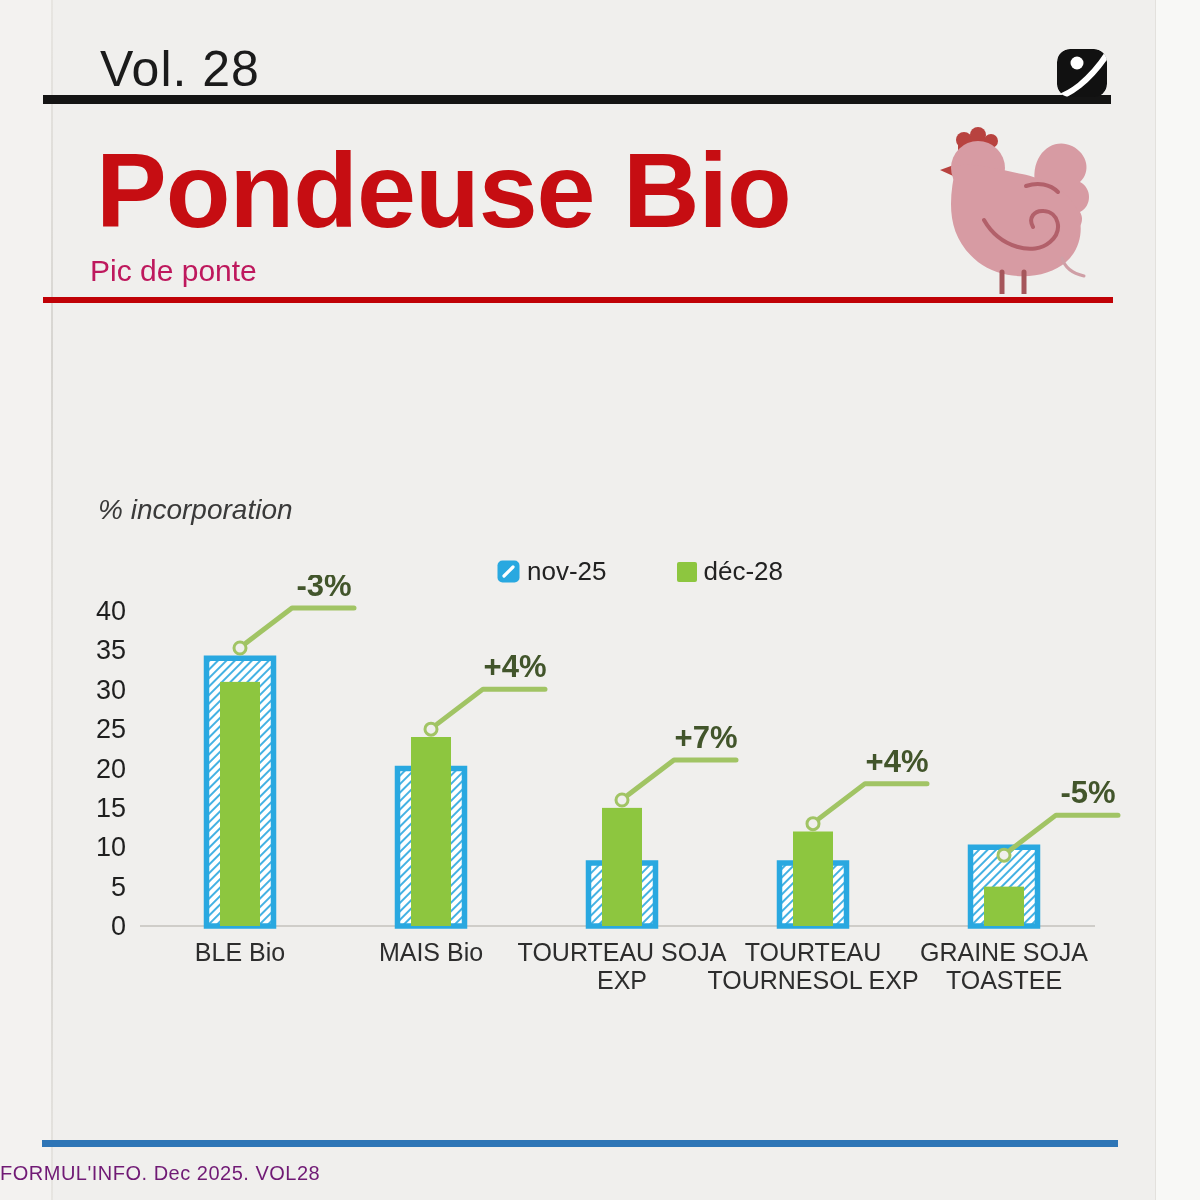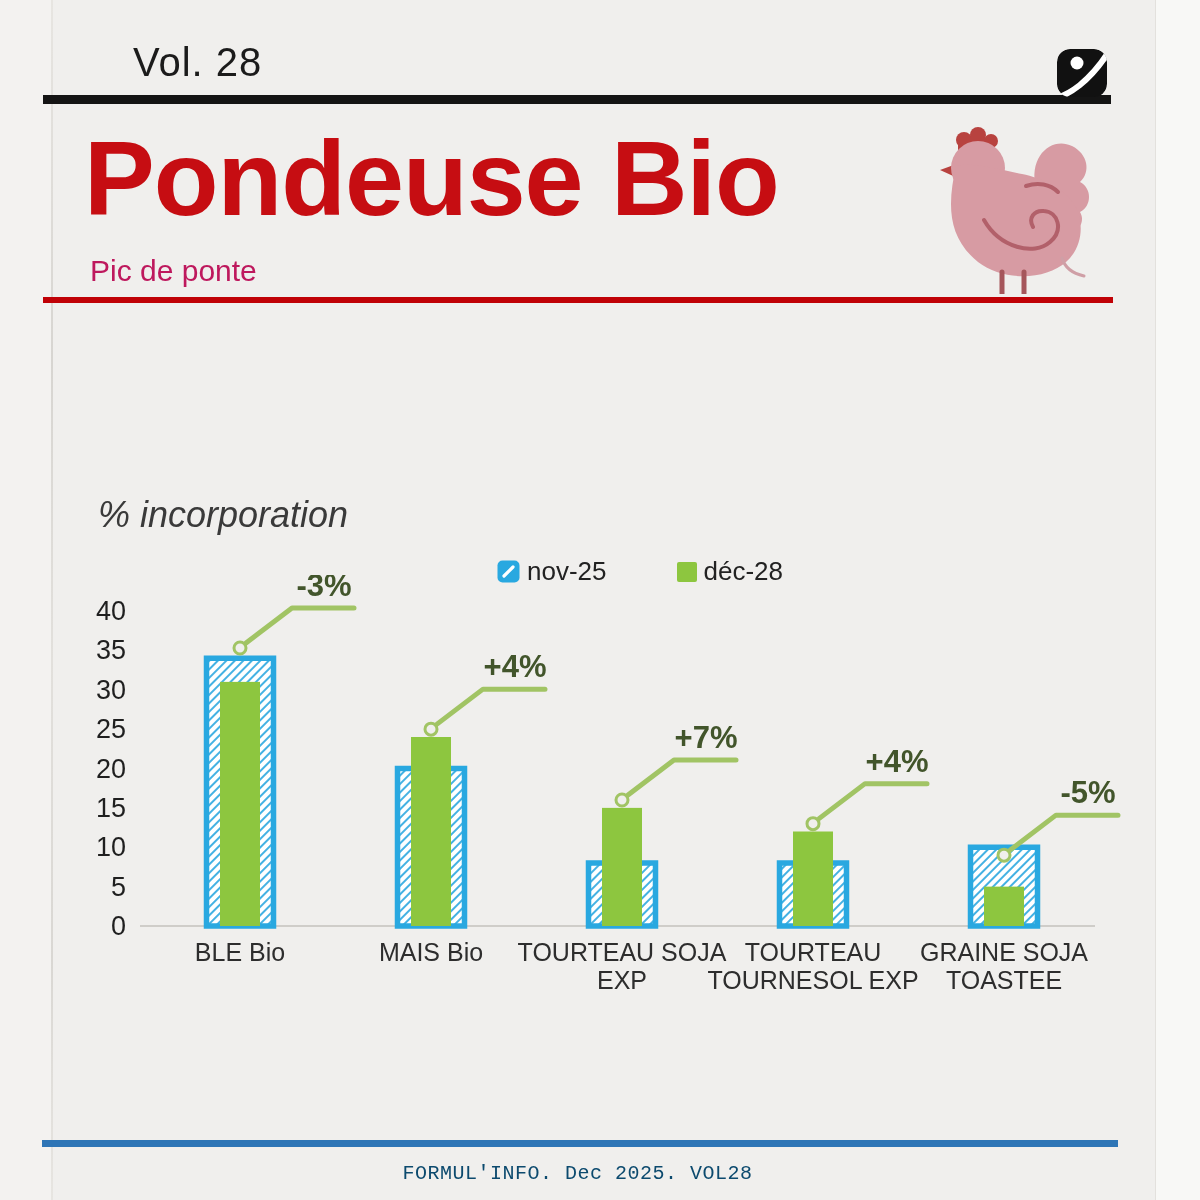--- a/index.html
+++ b/index.html
@@ -6,41 +6,41 @@
   body{
     width:1200px;height:1200px;position:relative;overflow:hidden;
     background:#f8f8f6;
     font-family:"Liberation Sans", sans-serif;
     -webkit-font-smoothing:antialiased;
   }
   .page{position:absolute;left:0;top:0;width:1155px;height:1200px;background:#f0efed;border-right:1px solid #e3e1dd;}
   .left-strip{position:absolute;left:0;top:0;width:51px;height:100%;background:#f3f2f0;}
   .crease{position:absolute;left:51px;top:0;width:2px;height:100%;
     background:linear-gradient(180deg,#e7e5e1 0%,#d7d5d1 30%,#e2e0dc 55%,#d9d7d3 80%,#e7e5e1 100%);}
-  .vol{position:absolute;left:100px;top:40px;font-size:40px;color:#1b1b1b;letter-spacing:1px;margin-left:33px;}
+  .vol{position:absolute;left:100px;top:40px;font-size:50px;color:#1b1b1b;letter-spacing:1px;}
   .rule-black{position:absolute;left:43px;top:95px;width:1068px;height:9px;background:#141414;}
   .logo{position:absolute;left:1055px;top:46px;width:54px;height:54px;}
-  .main-title{position:absolute;left:84px;top:120px;margin:0;font-size:106px;font-weight:700;color:#c60d12;letter-spacing:-1px;line-height:1.1;}
+  .main-title{position:absolute;left:84px;top:120px;margin:12px;font-size:106px;font-weight:700;color:#c60d12;letter-spacing:-1px;line-height:1.1;}
   .subtitle{position:absolute;left:90px;top:254px;font-size:30px;color:#be185d;}
   .rule-red{position:absolute;left:43px;top:297px;width:1070px;height:6px;background:#c00106;}
   .hen{position:absolute;left:938px;top:124px;width:160px;height:170px;}
-  .axis-title{position:absolute;left:98px;top:494px;font-size:36px;font-style:italic;color:#3a3a3a;}
+  .axis-title{position:absolute;left:98px;top:494px;font-size:28px;font-style:italic;color:#3a3a3a;}
   .legend{position:absolute;left:90px;top:556px;width:1060px;display:flex;justify-content:center;gap:30px;align-items:center;}
   .legend-item{display:flex;align-items:center;gap:7px;font-size:26px;color:#222222;padding-left:40px;}
   .chart-wrap{position:absolute;left:90px;top:575px;width:1060px;height:430px;}
   .ytick{font-size:27px;fill:#1f1f1f;}
   .catlabel{font-size:25px;fill:#2d2d2d;}
   .anno-label{font-size:31px;font-weight:700;fill:#42552b;}
   .anno-line{stroke:#a1c464;stroke-width:5;fill:none;stroke-linejoin:round;stroke-linecap:round;}
   .anno-dot{fill:#f0efed;stroke:#a1c464;stroke-width:3;}
   .axisline{stroke:#cfcdc9;stroke-width:2;}
   .bar-nov{fill:url(#hatch);stroke:#29a8e0;stroke-width:5.5;}
   .bar-dec{fill:#8dc63f;}
   .rule-footer{position:absolute;left:42px;top:1140px;width:1076px;height:7px;background:#2e75b6;}
-  .footer-text{position:absolute;left:0;top:1162px;width:1155px;text-align:center;font-size:20px;color:#0c4a6e;letter-spacing:0.5px;font-family:Liberation Mono, monospace;}
+  .footer-text{position:absolute;left:0;top:1162px;width:1155px;text-align:left;font-size:20px;color:#701a75;letter-spacing:0.5px;}
 </style>
 </head>
 <body>
 
 <div class="page">
   <div class="left-strip"></div>
   <div class="crease"></div>
 
   <div class="vol">Vol. 28</div>
   <div class="rule-black"></div>

